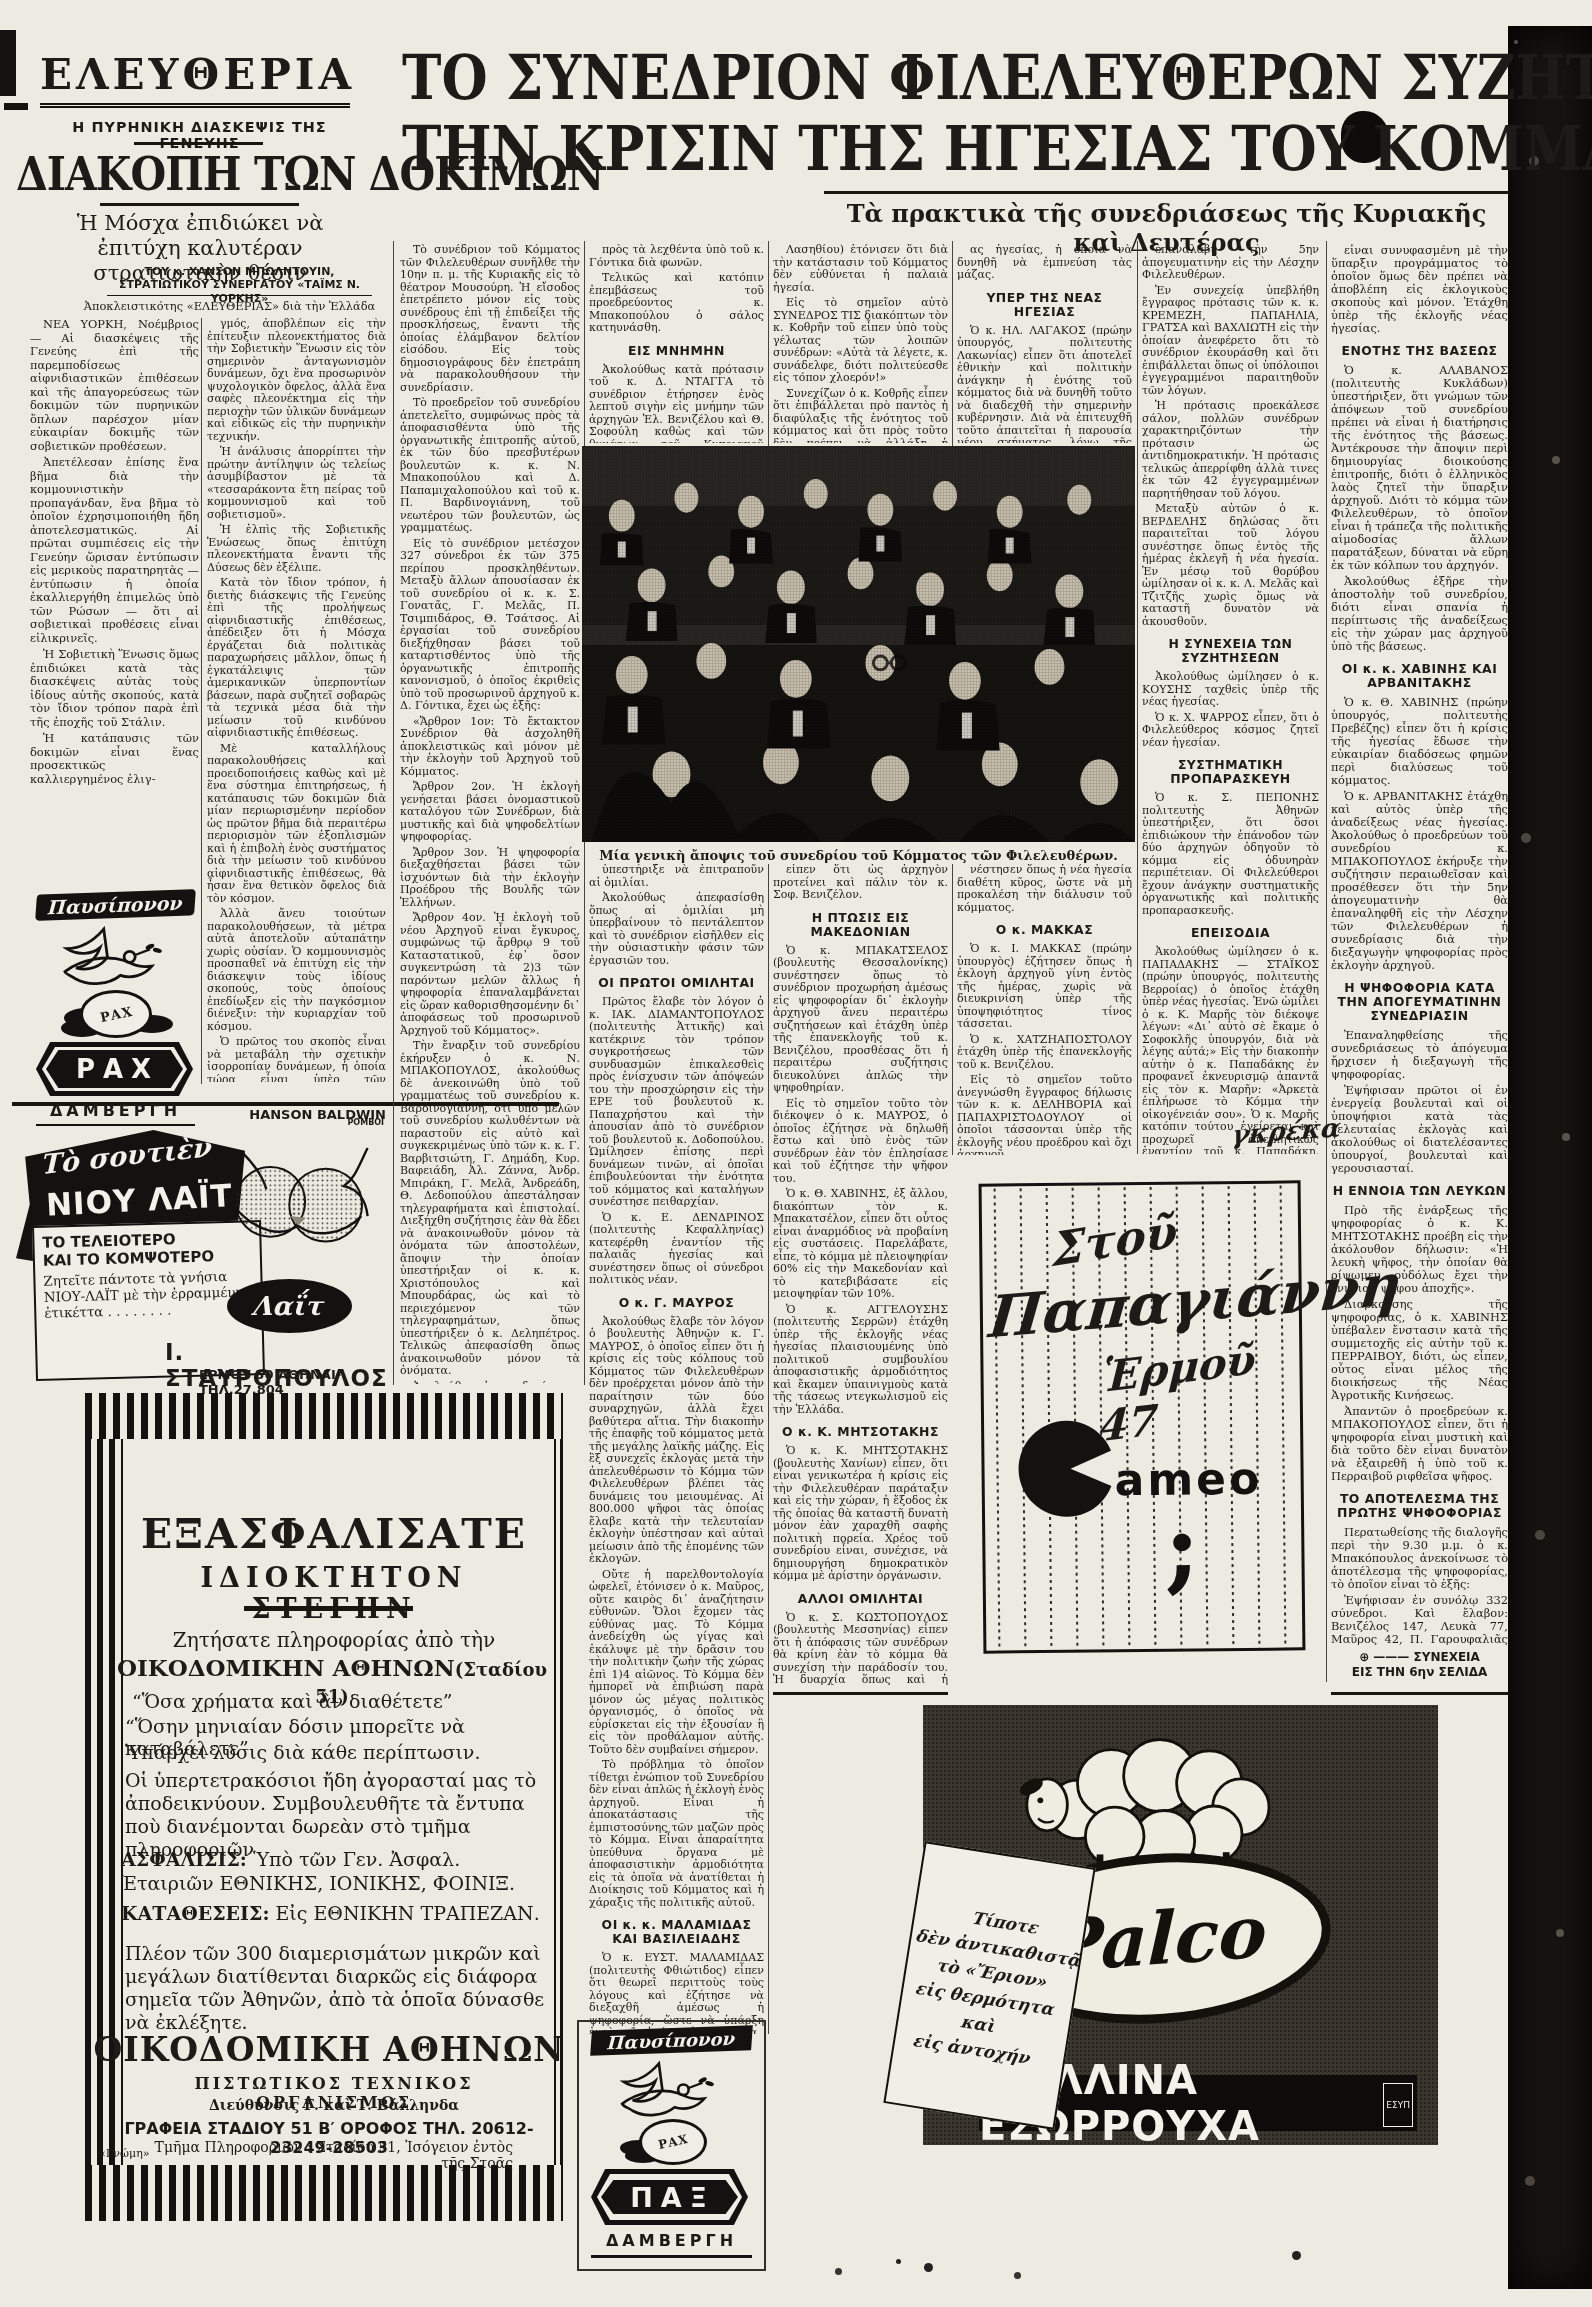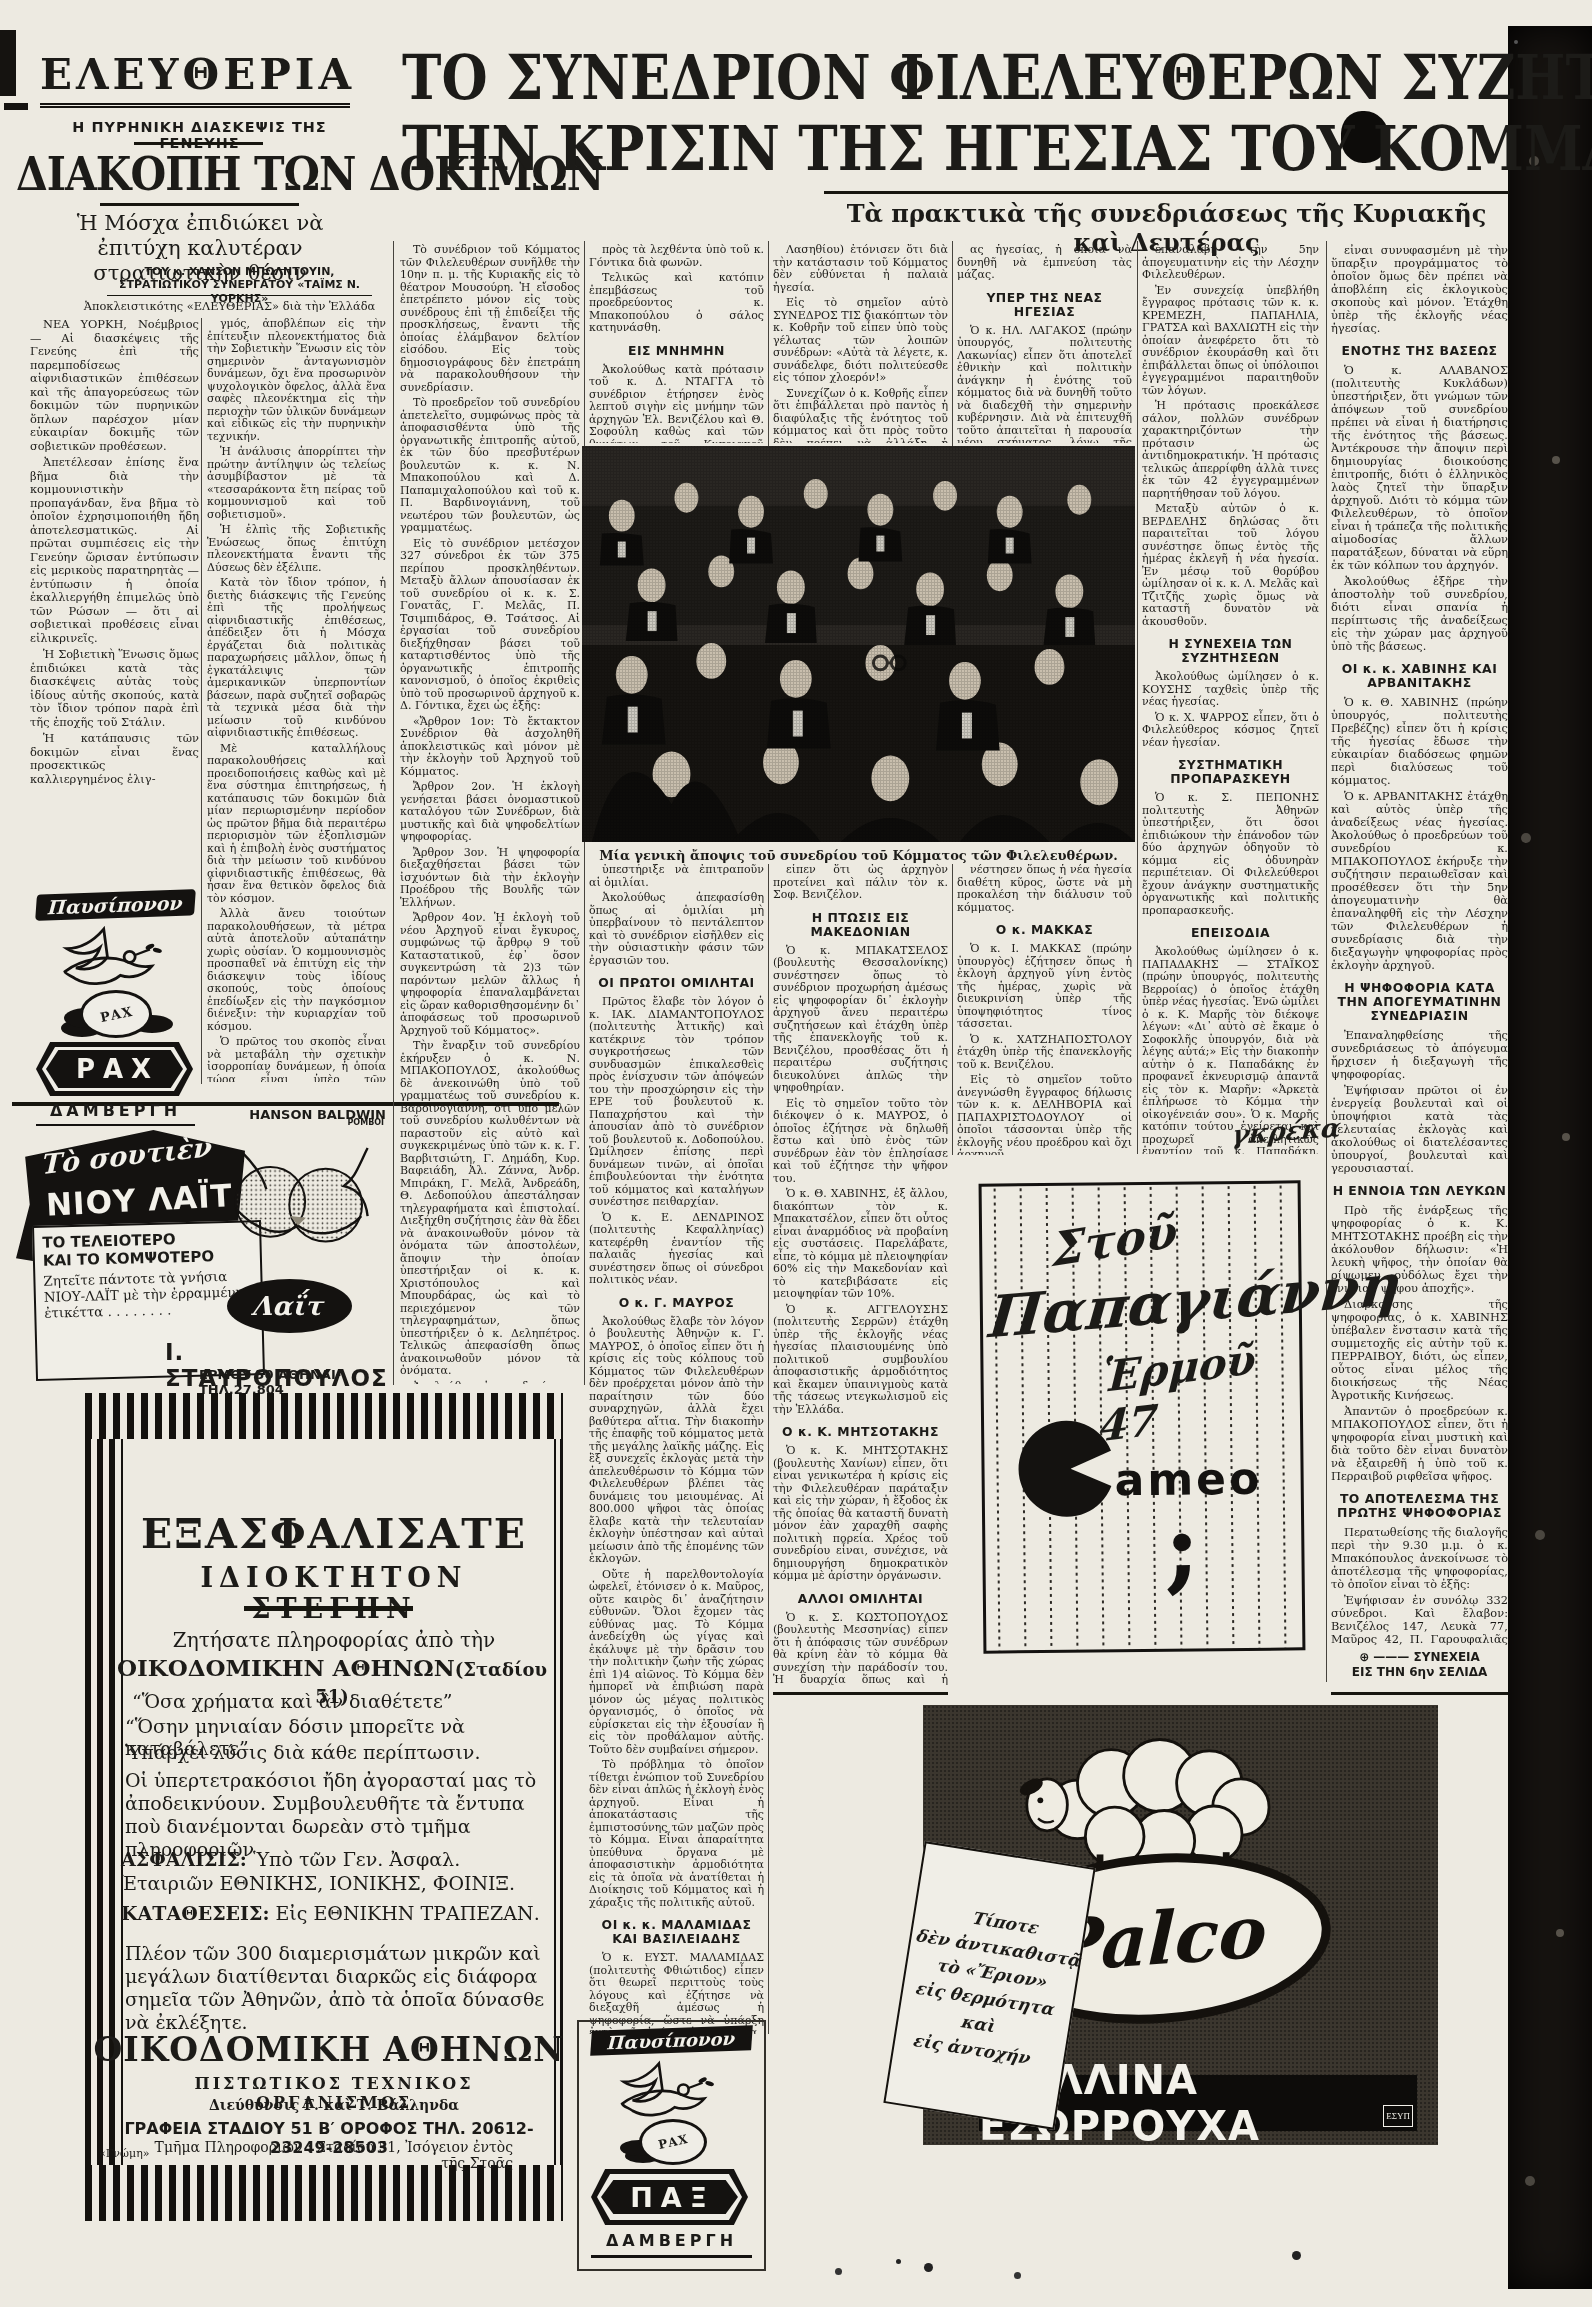--- a/index.html
+++ b/index.html
@@ -413,21 +413,21 @@
       <path d="M40 86 Q46 92 54 88" stroke="#14110d" stroke-width="2" fill="none"></path>
     </svg>
     <div style="position:absolute;left:62px;top:149px;width:328px;height:151px;background:#efece2;border:9px solid #14110d;
                 border-radius:50%;transform:rotate(-4deg);display:flex;align-items:center;justify-content:center;">
       <span class="script" style="font-size:72px;font-weight:bold;color:#14110d;">Palco</span>
     </div>
 
     <div style="position:absolute;left:56px;top:370px;width:438px;height:56px;background:#0d0c0a;
                 display:flex;align-items:center;justify-content:center;">
       <span class="sans" style="color:#f3f1ea;font-size:40px;font-weight:bold;letter-spacing:1px;">ΜΑΛΛΙΝΑ ΕΣΩΡΡΟΥΧΑ</span>
-      <span class="sans" style="position:absolute;right:4px;bottom:4px;color:#f3f1ea;font-size:9px;border:1px solid #f3f1ea;padding:5px 2px;font-family:Liberation Serif, serif;">ΕΣΥΠ</span>
+      <span class="sans" style="position:absolute;right:4px;bottom:4px;color:#f3f1ea;font-size:9px;border:1px solid #f3f1ea;padding:16px 2px;">ΕΣΥΠ</span>
     </div>
   </div>
   <div style="position:absolute;left:903px;top:1853px;width:169px;height:261px;background:#f0eee7;border:2px solid #14110d;
               transform:rotate(9deg);display:flex;align-items:center;justify-content:center;">
     <span class="script prelines" style="font-size:17px;font-weight:bold;text-align:center;line-height:26px;">Τίποτε
 δὲν ἀντικαθιστᾷ
 τὸ «Ἔριον»
 εἰς θερμότητα
 καὶ
 εἰς ἀντοχήν</span>

